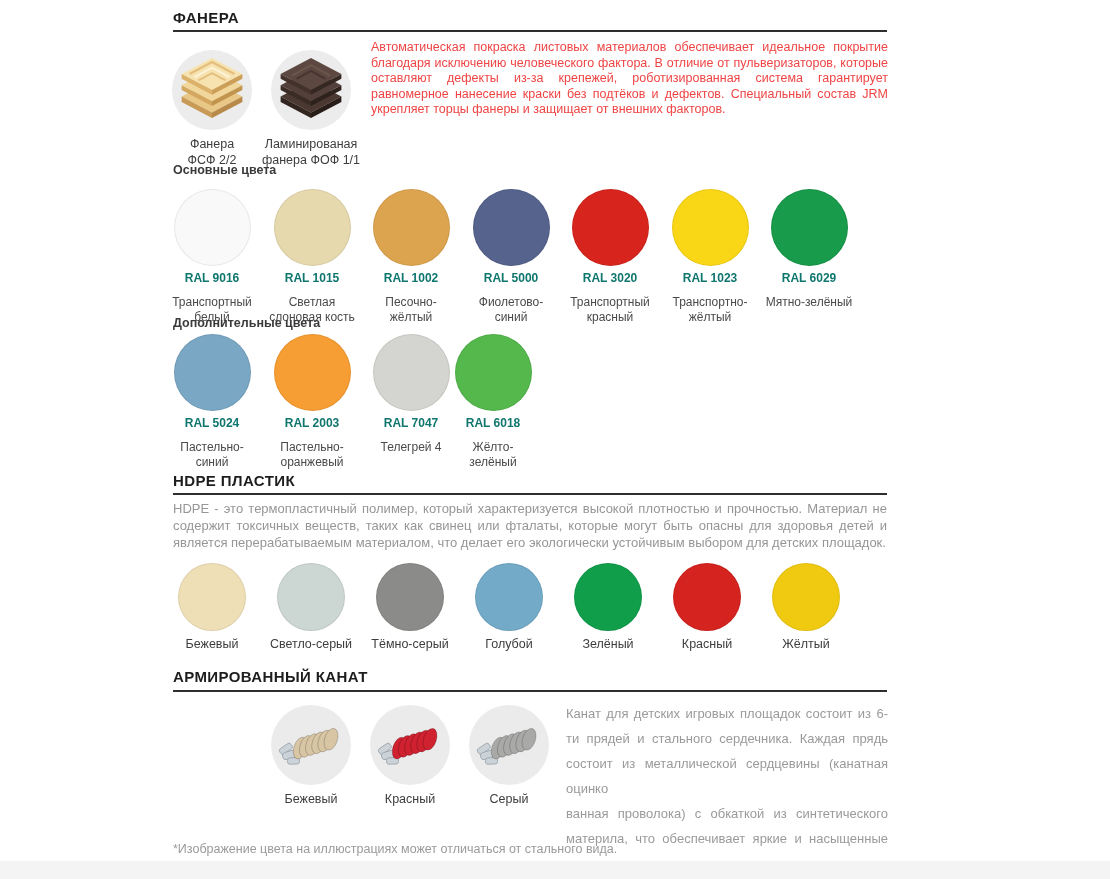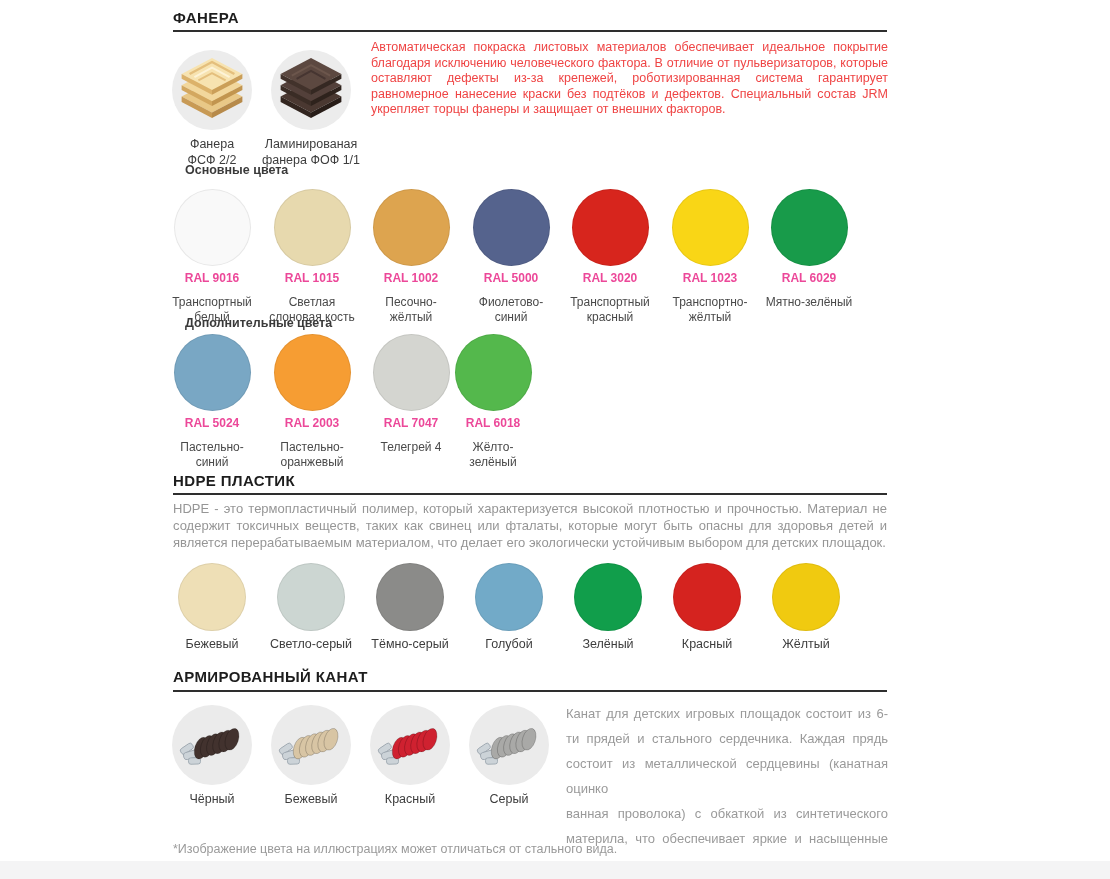--- a/index.html
+++ b/index.html
@@ -6,26 +6,26 @@
   .canvas{position:relative;width:1110px;height:879px;background:#ffffff;overflow:hidden;
           font-family:"Liberation Sans",sans-serif;color:#333;}
   .section-heading{position:absolute;left:173px;font-size:15px;font-weight:bold;
           color:#1d1d1d;letter-spacing:.4px;white-space:nowrap;}
   .rule{position:absolute;left:173px;width:714px;height:2px;background:#2e2e2e;}
   .para{position:absolute;text-align:justify;color:#ef4444;}
   .para.plywood{left:371px;top:40px;width:517px;font-size:12.5px;line-height:15.6px;}
   .para.hdpe{left:173px;top:500px;width:714px;font-size:13px;line-height:17px;color:#969696;}
   .para.rope{left:566px;top:701px;width:322px;font-size:13px;line-height:25px;
              white-space:pre-line;color:#9a9a9a;}
-  .row-label{position:absolute;left:173px;font-size:12.5px;font-weight:600;color:#3a3a3a;margin-left:12px;}
+  .row-label{position:absolute;left:173px;font-size:12.5px;font-weight:600;color:#3a3a3a;}
   .swatch{position:absolute;width:120px;text-align:center;}
   .swatch .circle{margin:0 auto;border-radius:50%;box-shadow:inset 0 0 0 1px rgba(0,0,0,0.07);}
   .c77{width:77px;height:77px;}
   .c68{width:68px;height:68px;}
-  .swatch .code{margin-top:5px;font-size:12px;font-weight:bold;color:#ec4899;}
+  .swatch .code{margin-top:5px;font-size:12px;font-weight:bold;color:#0f766e;}
   .swatch .cname{margin-top:10px;font-size:12px;line-height:15px;color:#4a4a4a;white-space:pre-line;}
   .row-main{top:189px;}
   .row-add{top:334px;}
   .row-hdpe{top:563px;}
   .row-hdpe .cname{margin-top:6px;font-size:12.5px;color:#3d3d3d;}
   .badge{position:absolute;width:120px;text-align:center;}
   .badge svg{display:block;margin:0 auto;}
   .badge .blabel{margin-top:6px;font-size:12.5px;line-height:16px;color:#3d3d3d;white-space:pre-line;}
   .row-materials{top:50px;}
   .row-ropes{top:705px;}
@@ -188,41 +188,20 @@
     <div class="circle c68" style="background-color: rgb(240, 202, 16);"></div>
     <div class="cname">Жёлтый</div>
   </div>
 
   <div class="section-heading" style="top:668px">АРМИРОВАННЫЙ КАНАТ</div>
   <div class="rule" style="top:690px"></div>
 
   <div class="para rope">Канат для детских игровых площадок состоит из 6-ти прядей и стального сердечника. Каждая прядь состоит из металлической сердцевины (канатная оцинко
 ванная проволока) с обкаткой из синтетического материла, что обеспечивает яркие и насыщенные цвета.</div>
 
-  <div class="badge row-ropes" style="left:152px">
-    <svg width="80" height="80" viewBox="0 0 100 100">
-      <circle cx="50" cy="50" r="50" fill="#ebebeb"></circle>
-      <g transform="rotate(-16 50 50)">
-        <g fill="#ccd3d8" stroke="#98a2ab" stroke-width="1">
-          <rect x="10" y="42" width="17" height="8" rx="3" transform="rotate(-18 18 46)"></rect>
-          <rect x="12" y="50" width="19" height="9" rx="3.5"></rect>
-          <rect x="16" y="59" width="15" height="8" rx="3" transform="rotate(14 23 63)"></rect>
-        </g>
-        <g stroke="rgba(0,0,0,0.28)" stroke-width="0.8" style="fill: rgb(66, 50, 46);">
-          <ellipse cx="36" cy="50" rx="8" ry="14" transform="rotate(34 36 50)"></ellipse>
-          <ellipse cx="44" cy="50" rx="8" ry="14" transform="rotate(34 44 50)"></ellipse>
-          <ellipse cx="52" cy="50" rx="8" ry="14" transform="rotate(34 52 50)"></ellipse>
-          <ellipse cx="60" cy="50" rx="8" ry="14" transform="rotate(34 60 50)"></ellipse>
-          <ellipse cx="68" cy="50" rx="8" ry="14" transform="rotate(34 68 50)"></ellipse>
-          <ellipse cx="76" cy="50" rx="8" ry="14" transform="rotate(34 76 50)"></ellipse>
-        </g>
-      </g>
-    </svg>
-    <div class="blabel">Чёрный</div>
-  </div>
 
   <div class="badge row-ropes" style="left:251px">
     <svg width="80" height="80" viewBox="0 0 100 100">
       <circle cx="50" cy="50" r="50" fill="#ebebeb"></circle>
       <g transform="rotate(-16 50 50)">
         <g fill="#ccd3d8" stroke="#98a2ab" stroke-width="1">
           <rect x="10" y="42" width="17" height="8" rx="3" transform="rotate(-18 18 46)"></rect>
           <rect x="12" y="50" width="19" height="9" rx="3.5"></rect>
           <rect x="16" y="59" width="15" height="8" rx="3" transform="rotate(14 23 63)"></rect>
         </g>

